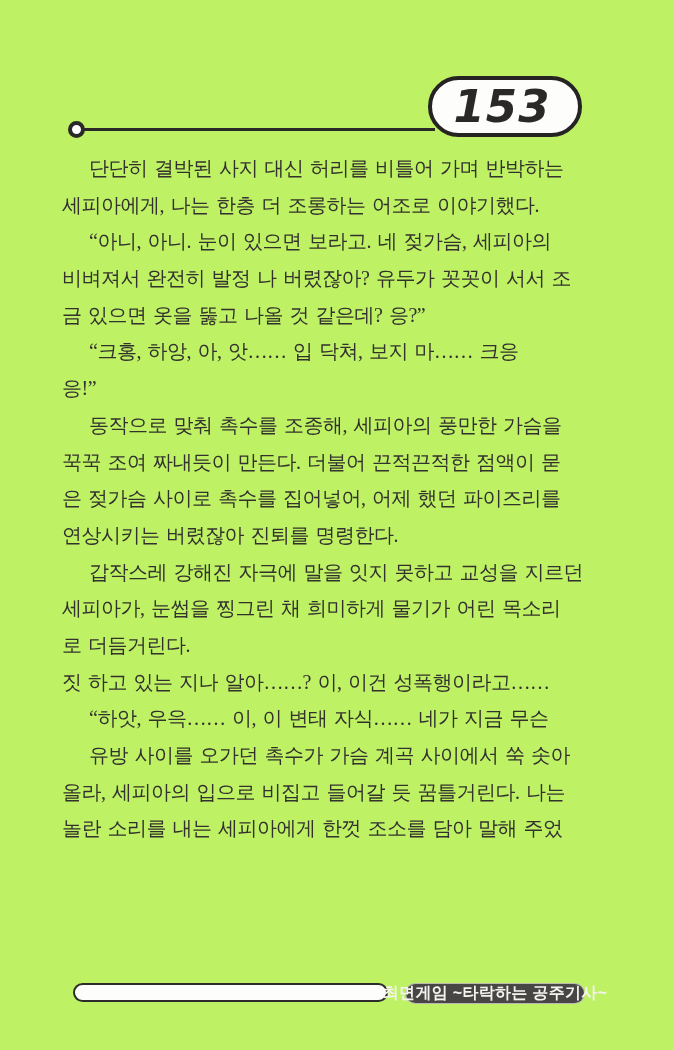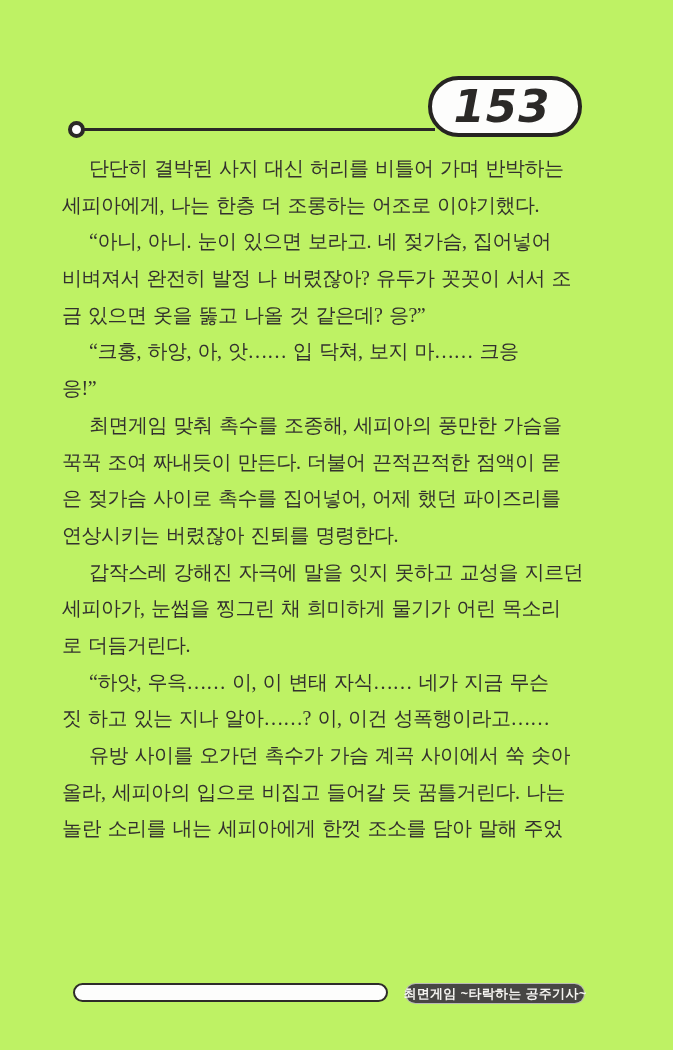--- a/index.html
+++ b/index.html
@@ -84,54 +84,54 @@
     background: #474644;
     border-radius: 10px;
     box-shadow: 0 0 0 1px #b9b8b5;
     display: flex;
     align-items: center;
     justify-content: center;
   }
   .series-title {
     font-family: "Liberation Sans", "DejaVu Sans", sans-serif;
     font-weight: bold;
-    font-size: 13px;
+    font-size: 16px;
     letter-spacing: 0.3px;
     color: #f4f3f0;
     white-space: nowrap;
   }
 </style>
 </head>
 <body>
 
 <div class="page">
 
   <div class="header-ring"></div>
   <div class="header-rule"></div>
   <div class="page-badge">
     <span class="page-number">153</span>
   </div>
 
   <div class="body-text">
       <div class="line first">단단히 결박된 사지 대신 허리를 비틀어 가며 반박하는</div>
       <div class="line">세피아에게, 나는 한층 더 조롱하는 어조로 이야기했다.</div>
-      <div class="line first">“아니, 아니. 눈이 있으면 보라고. 네 젖가슴, 집어넣어</div>
+      <div class="line first">“아니, 아니. 눈이 있으면 보라고. 네 젖가슴, 세피아의</div>
       <div class="line">비벼져서 완전히 발정 나 버렸잖아? 유두가 꼿꼿이 서서 조</div>
       <div class="line">금 있으면 옷을 뚫고 나올 것 같은데? 응?”</div>
       <div class="line first">“크홍, 하앙, 아, 앗…… 입 닥쳐, 보지 마…… 크응</div>
       <div class="line">응!”</div>
-      <div class="line first">최면게임 맞춰 촉수를 조종해, 세피아의 풍만한 가슴을</div>
+      <div class="line first">동작으로 맞춰 촉수를 조종해, 세피아의 풍만한 가슴을</div>
       <div class="line">꾹꾹 조여 짜내듯이 만든다. 더불어 끈적끈적한 점액이 묻</div>
       <div class="line">은 젖가슴 사이로 촉수를 집어넣어, 어제 했던 파이즈리를</div>
       <div class="line">연상시키는 버렸잖아 진퇴를 명령한다.</div>
       <div class="line first">갑작스레 강해진 자극에 말을 잇지 못하고 교성을 지르던</div>
       <div class="line">세피아가, 눈썹을 찡그린 채 희미하게 물기가 어린 목소리</div>
       <div class="line">로 더듬거린다.</div>
+      <div class="line">짓 하고 있는 지나 알아……? 이, 이건 성폭행이라고……</div>
       <div class="line first">“하앗, 우윽…… 이, 이 변태 자식…… 네가 지금 무슨</div>
-      <div class="line">짓 하고 있는 지나 알아……? 이, 이건 성폭행이라고……</div>
       <div class="line first">유방 사이를 오가던 촉수가 가슴 계곡 사이에서 쑥 솟아</div>
       <div class="line">올라, 세피아의 입으로 비집고 들어갈 듯 꿈틀거린다. 나는</div>
       <div class="line">놀란 소리를 내는 세피아에게 한껏 조소를 담아 말해 주었</div>
     </div>
 
   <div class="footer-rule-pill"></div>
   <div class="series-badge">
     <span class="series-title">최면게임 ~타락하는 공주기사~</span>
   </div>
 

